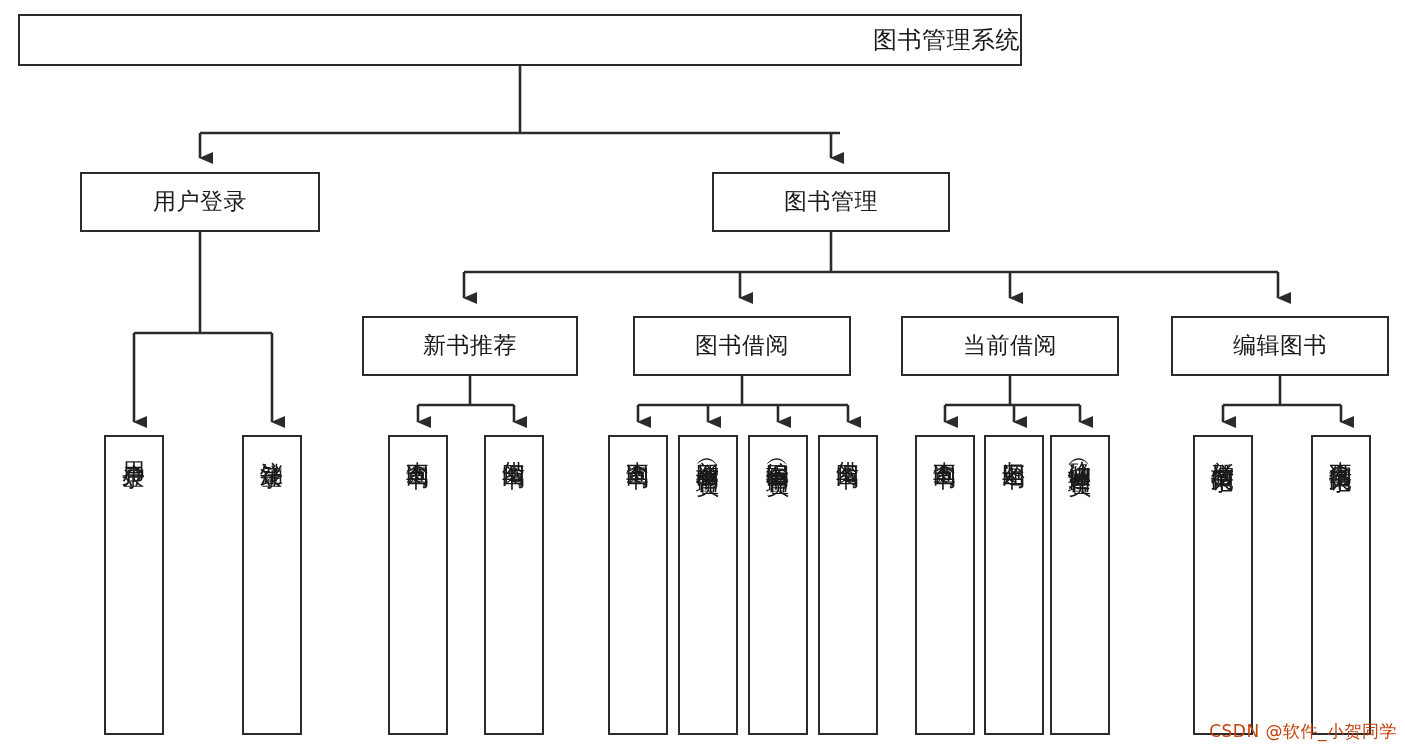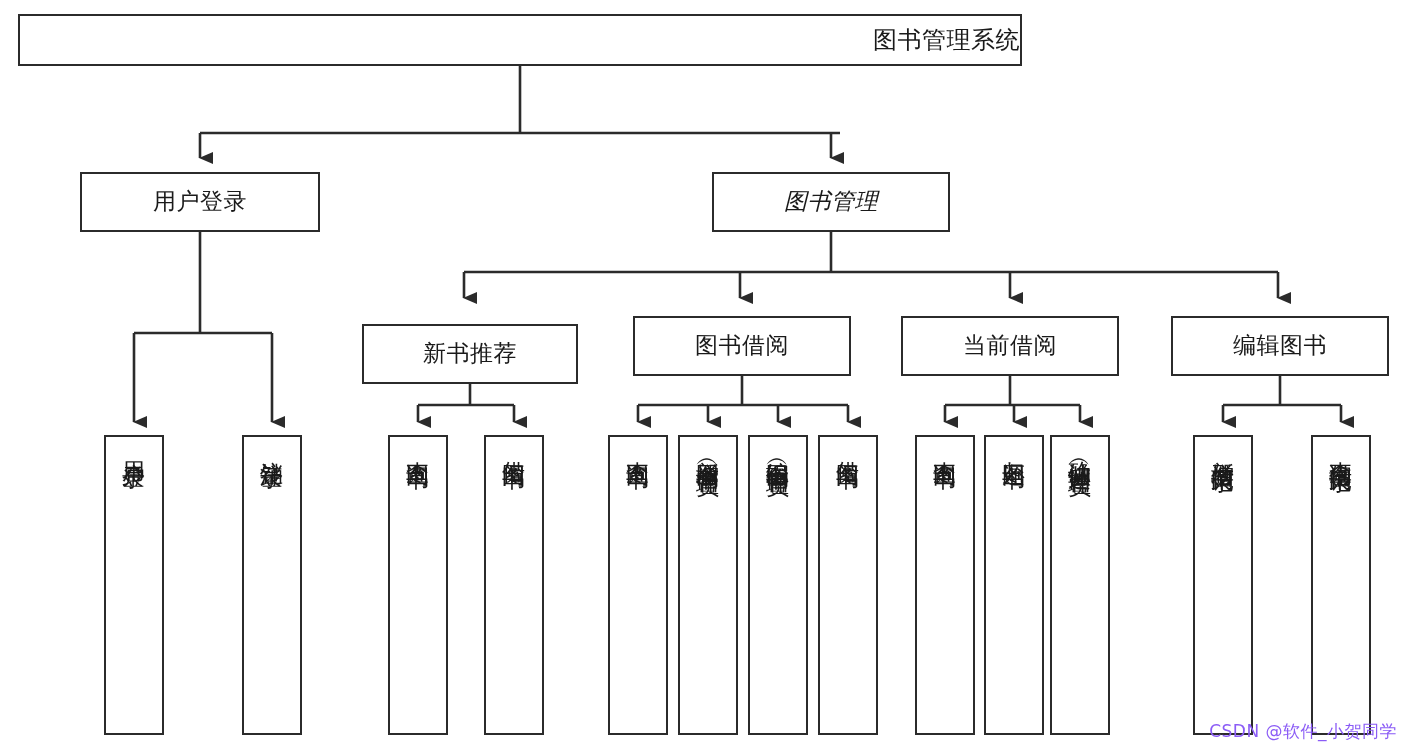--- a/index.html
+++ b/index.html
@@ -69,21 +69,21 @@
     fill: none;
   }
   .arrowhead {
     fill: #2b2b2b;
   }
   .watermark {
     position: absolute;
     right: 8px;
     bottom: 4px;
     font-size: 17px;
-    color: #8b5cf6;
+    color: #c2410c;
     letter-spacing: 0.5px;
     white-space: nowrap;
   }
 </style>
 </head>
 <body>
 
 <div id="canvas">
 
   <svg id="wires" viewBox="0 0 1405 747">
@@ -135,25 +135,25 @@
   </svg>
 
   <div class="node horiz root" style="left:18px; top:14px; width:1004px; height:52px;justify-content:flex-end;">
     <span class="label">图书管理系统</span>
   </div>
 
   <div class="node horiz" style="left:80px; top:172px; width:240px; height:60px;">
     <span class="label">用户登录</span>
   </div>
 
-  <div class="node horiz" style="left:712px; top:172px; width:238px; height:60px;font-style:italic;">
+  <div class="node horiz" style="left:712px; top:172px; width:238px; height:60px;">
     <span class="label">图书管理</span>
   </div>
 
-  <div class="node horiz" style="left:362px; top:316px; width:216px; height:60px;margin-top:8px;">
+  <div class="node horiz" style="left:362px; top:316px; width:216px; height:60px;">
     <span class="label">新书推荐</span>
   </div>
 
   <div class="node horiz" style="left:633px; top:316px; width:218px; height:60px;">
     <span class="label">图书借阅</span>
   </div>
 
   <div class="node horiz" style="left:901px; top:316px; width:218px; height:60px;">
     <span class="label">当前借阅</span>
   </div>

